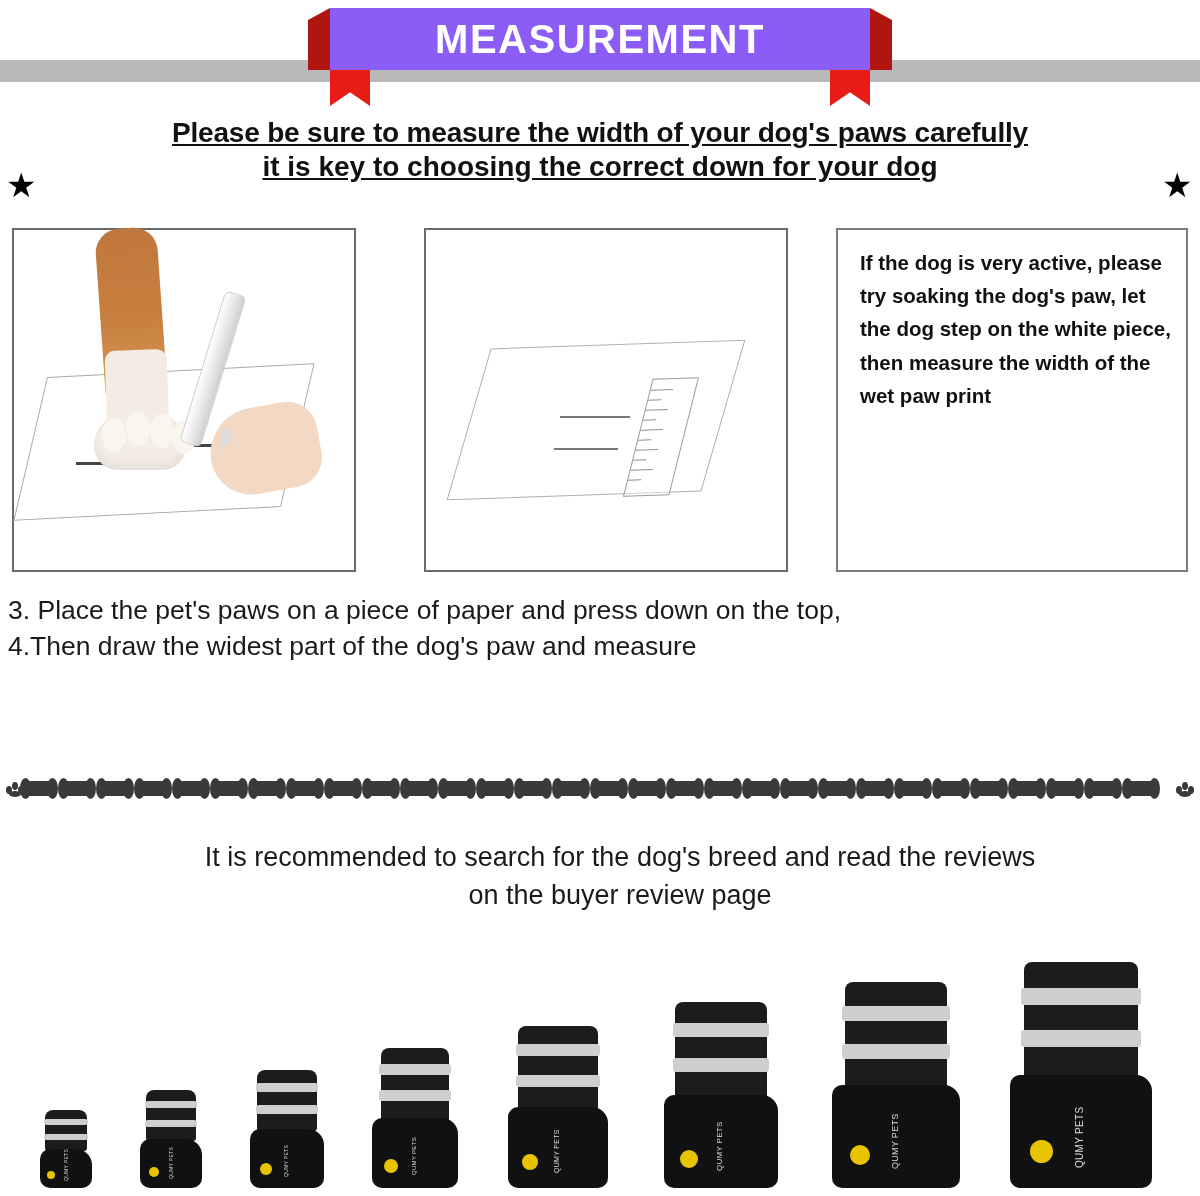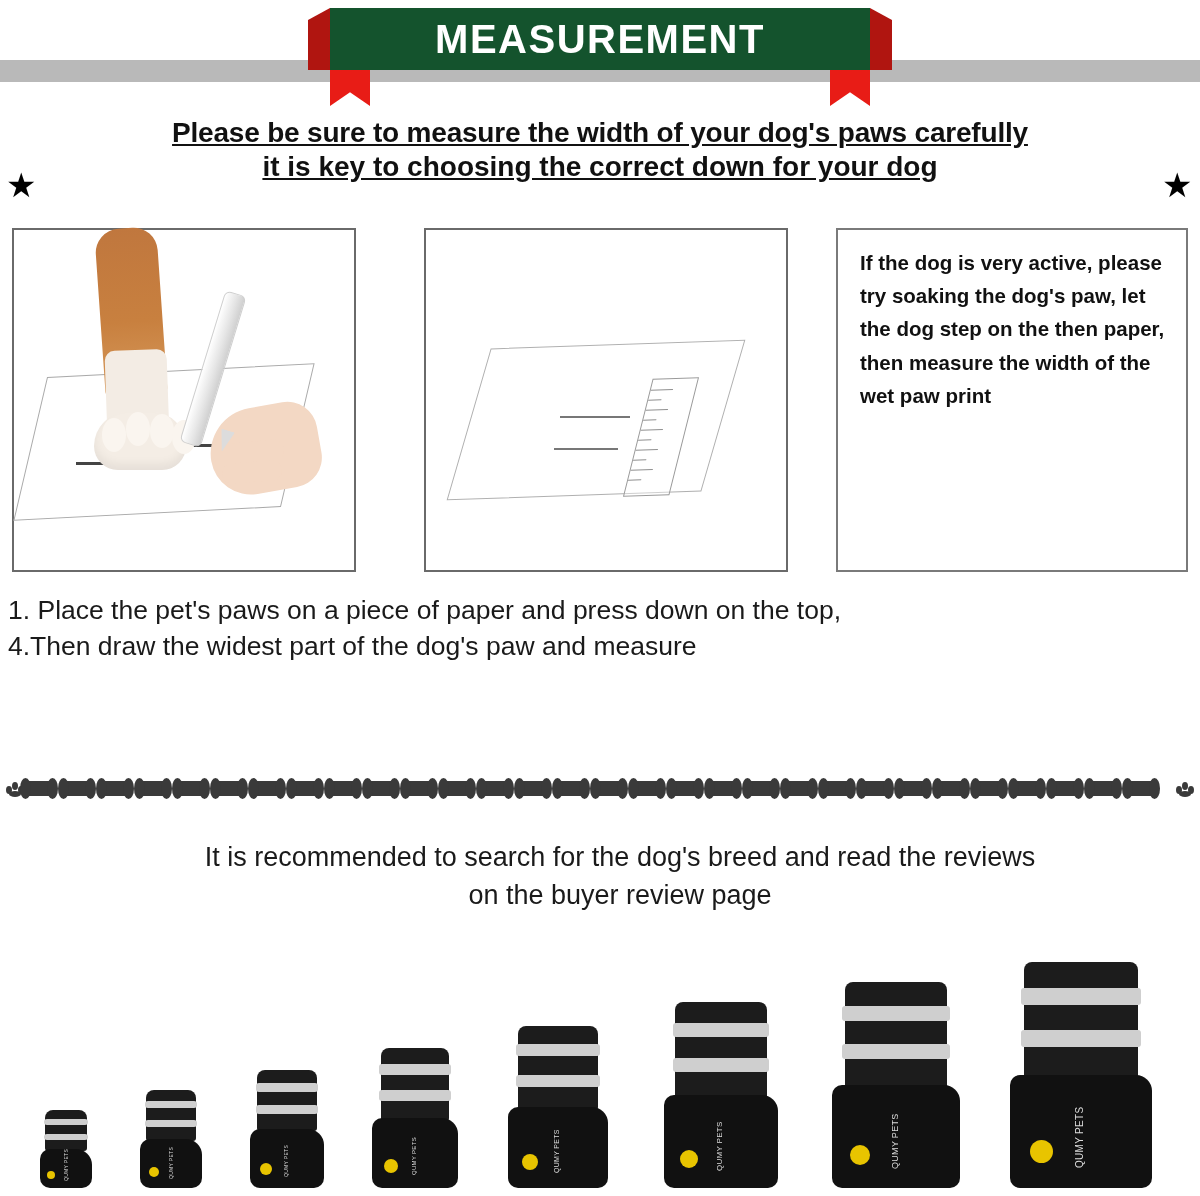--- a/index.html
+++ b/index.html
@@ -30,21 +30,21 @@
     width: 1200px;
     height: 22px;
     background: #b9b9b9;
   }
   .banner-ribbon {
     position: absolute;
     top: 8px;
     left: 330px;
     width: 540px;
     height: 62px;
-    background: #14532d;
+    background: #8b5cf6;
     display: flex;
     align-items: center;
     justify-content: center;
   }
   .banner-title {
     color: #ffffff;
     font-size: 40px;
     font-weight: bold;
     letter-spacing: 1.5px;
     font-family: "Liberation Sans", sans-serif;
@@ -415,26 +415,26 @@
       <div class="tick" style="top:50px; width:22px;"></div>
       <div class="tick" style="top:60px; width:13px;"></div>
       <div class="tick" style="top:70px; width:22px;"></div>
       <div class="tick" style="top:80px; width:13px;"></div>
       <div class="tick" style="top:90px; width:22px;"></div>
       <div class="tick" style="top:100px; width:13px;"></div>
     </div>
   </div>
 
   <div class="panel panel-c">
-    <div class="panel-c-text">If the dog is very active, please try soaking the dog's paw, let the dog step on the then paper, then measure the width of the wet paw print</div>
+    <div class="panel-c-text">If the dog is very active, please try soaking the dog's paw, let the dog step on the white piece, then measure the width of the wet paw print</div>
   </div>
 </div>
 
 <div class="steps">
-  <p>1. Place the pet's paws on a piece of paper and press down on the top,</p>
+  <p>3. Place the pet's paws on a piece of paper and press down on the top,</p>
   <p>4.Then draw the widest part of the dog's paw and measure</p>
 </div>
 
 <div class="divider">
   <div class="pawprint" style="left:6px;">
     <i style="left:0;top:6px;width:6px;height:8px;"></i>
     <i style="left:6px;top:2px;width:6px;height:8px;"></i>
     <i style="left:12px;top:6px;width:6px;height:8px;"></i>
     <i style="left:3px;top:11px;width:12px;height:6px;"></i>
   </div>

